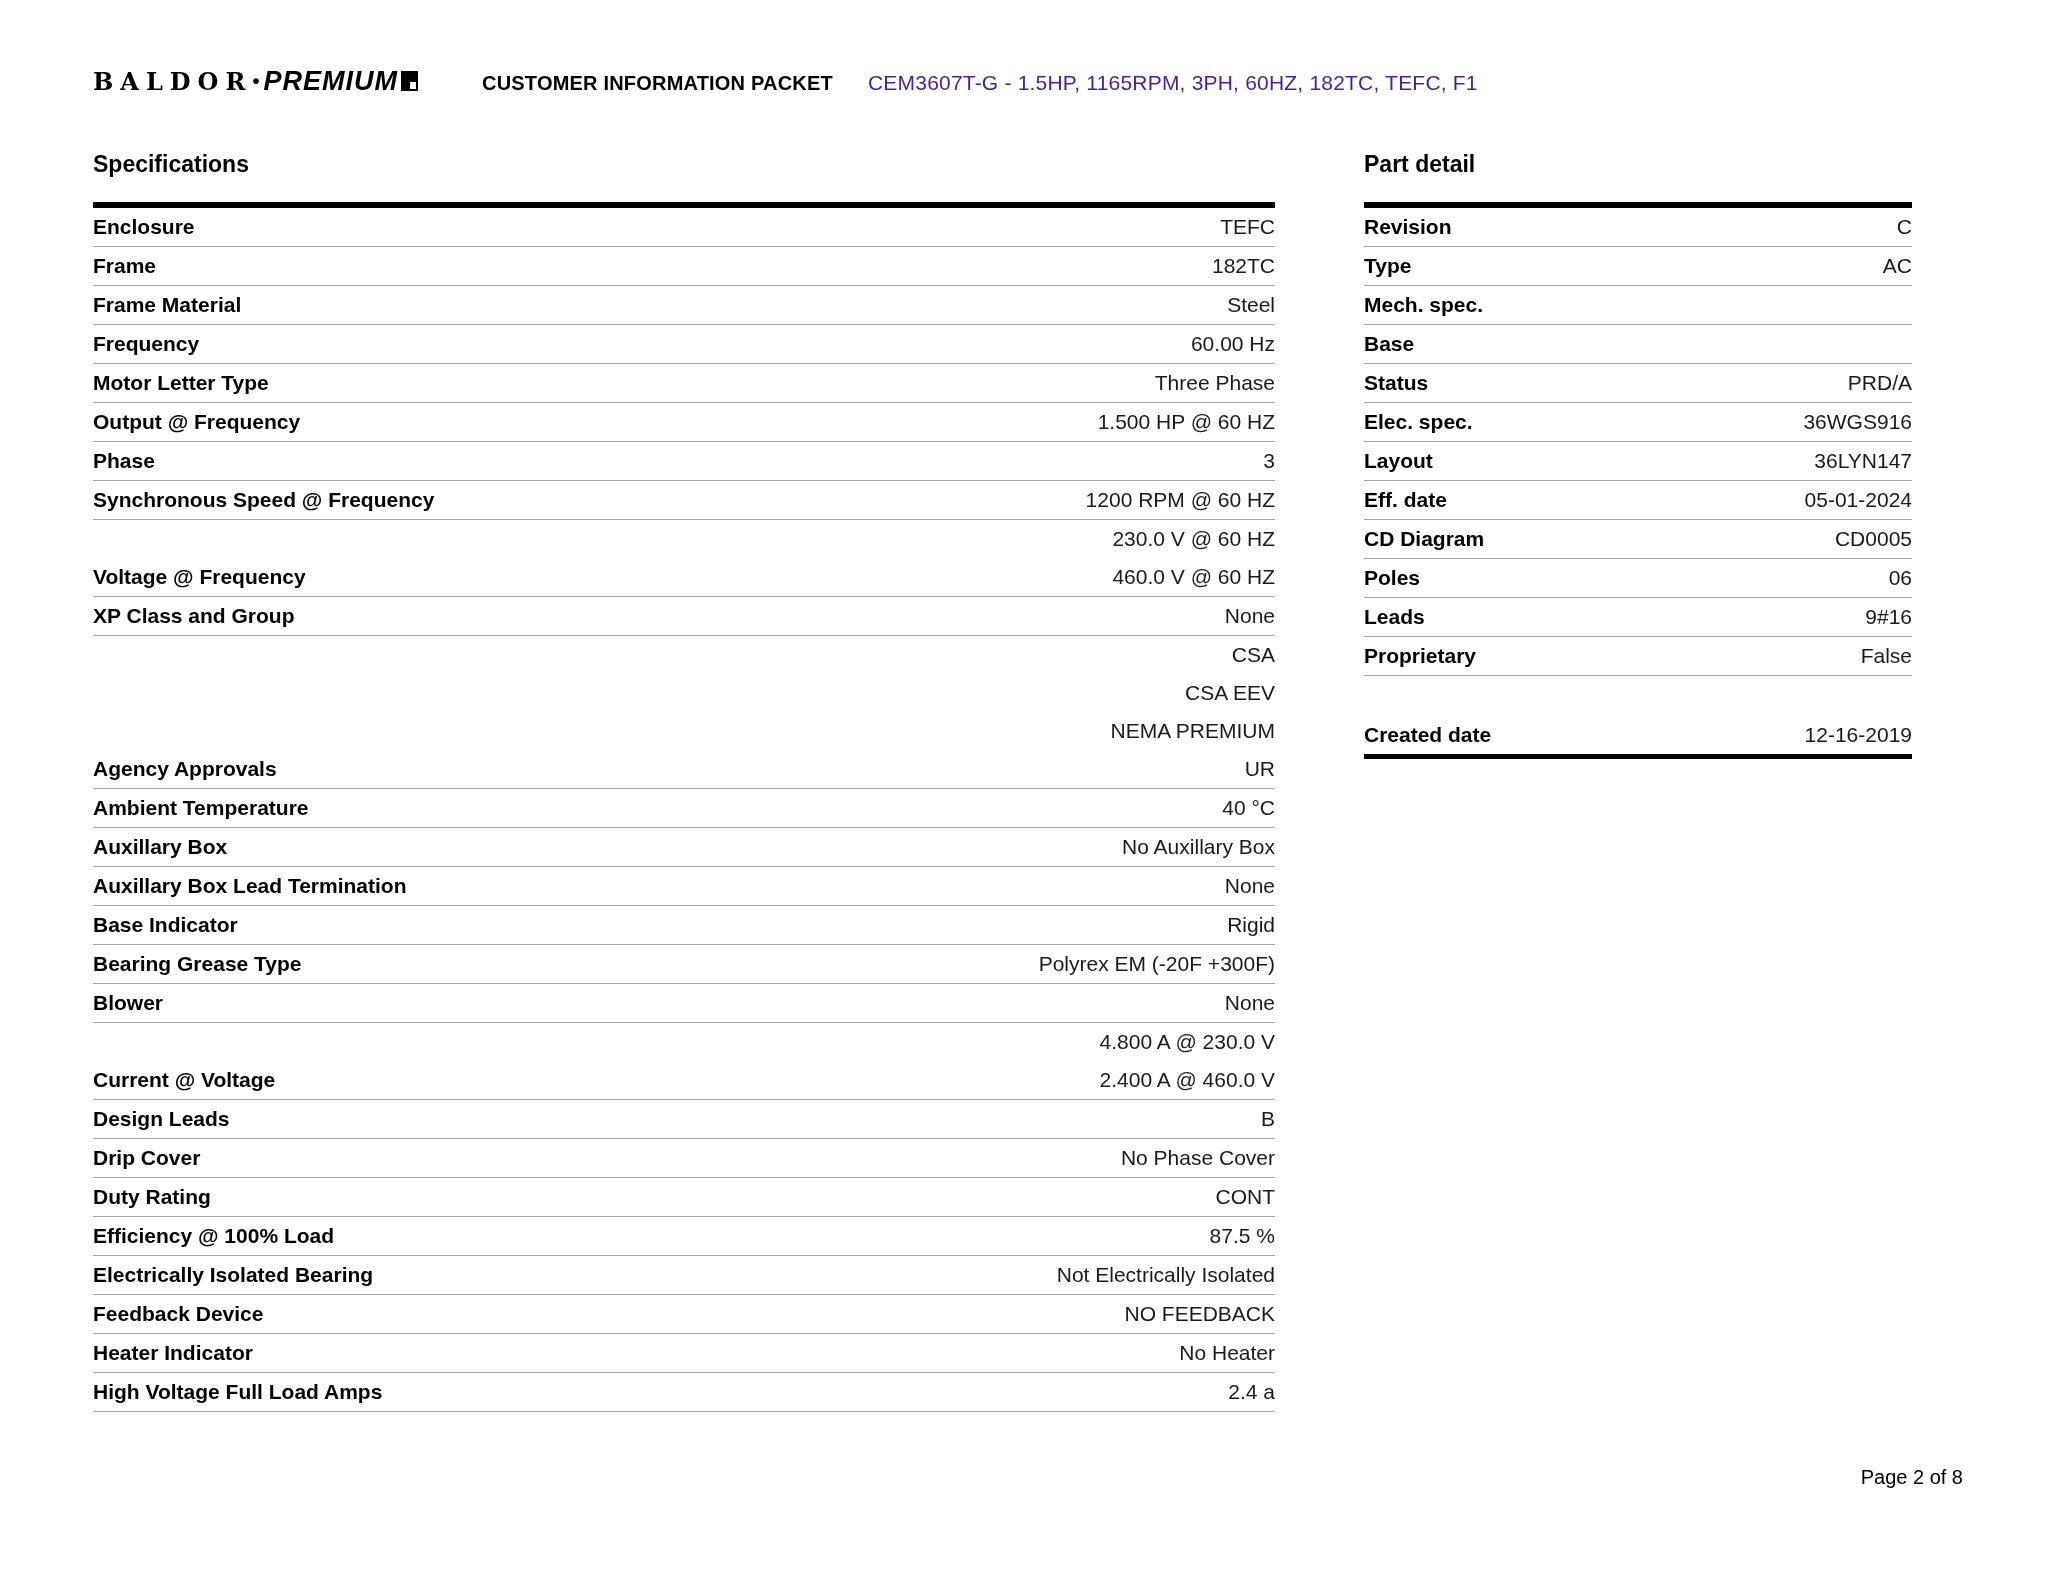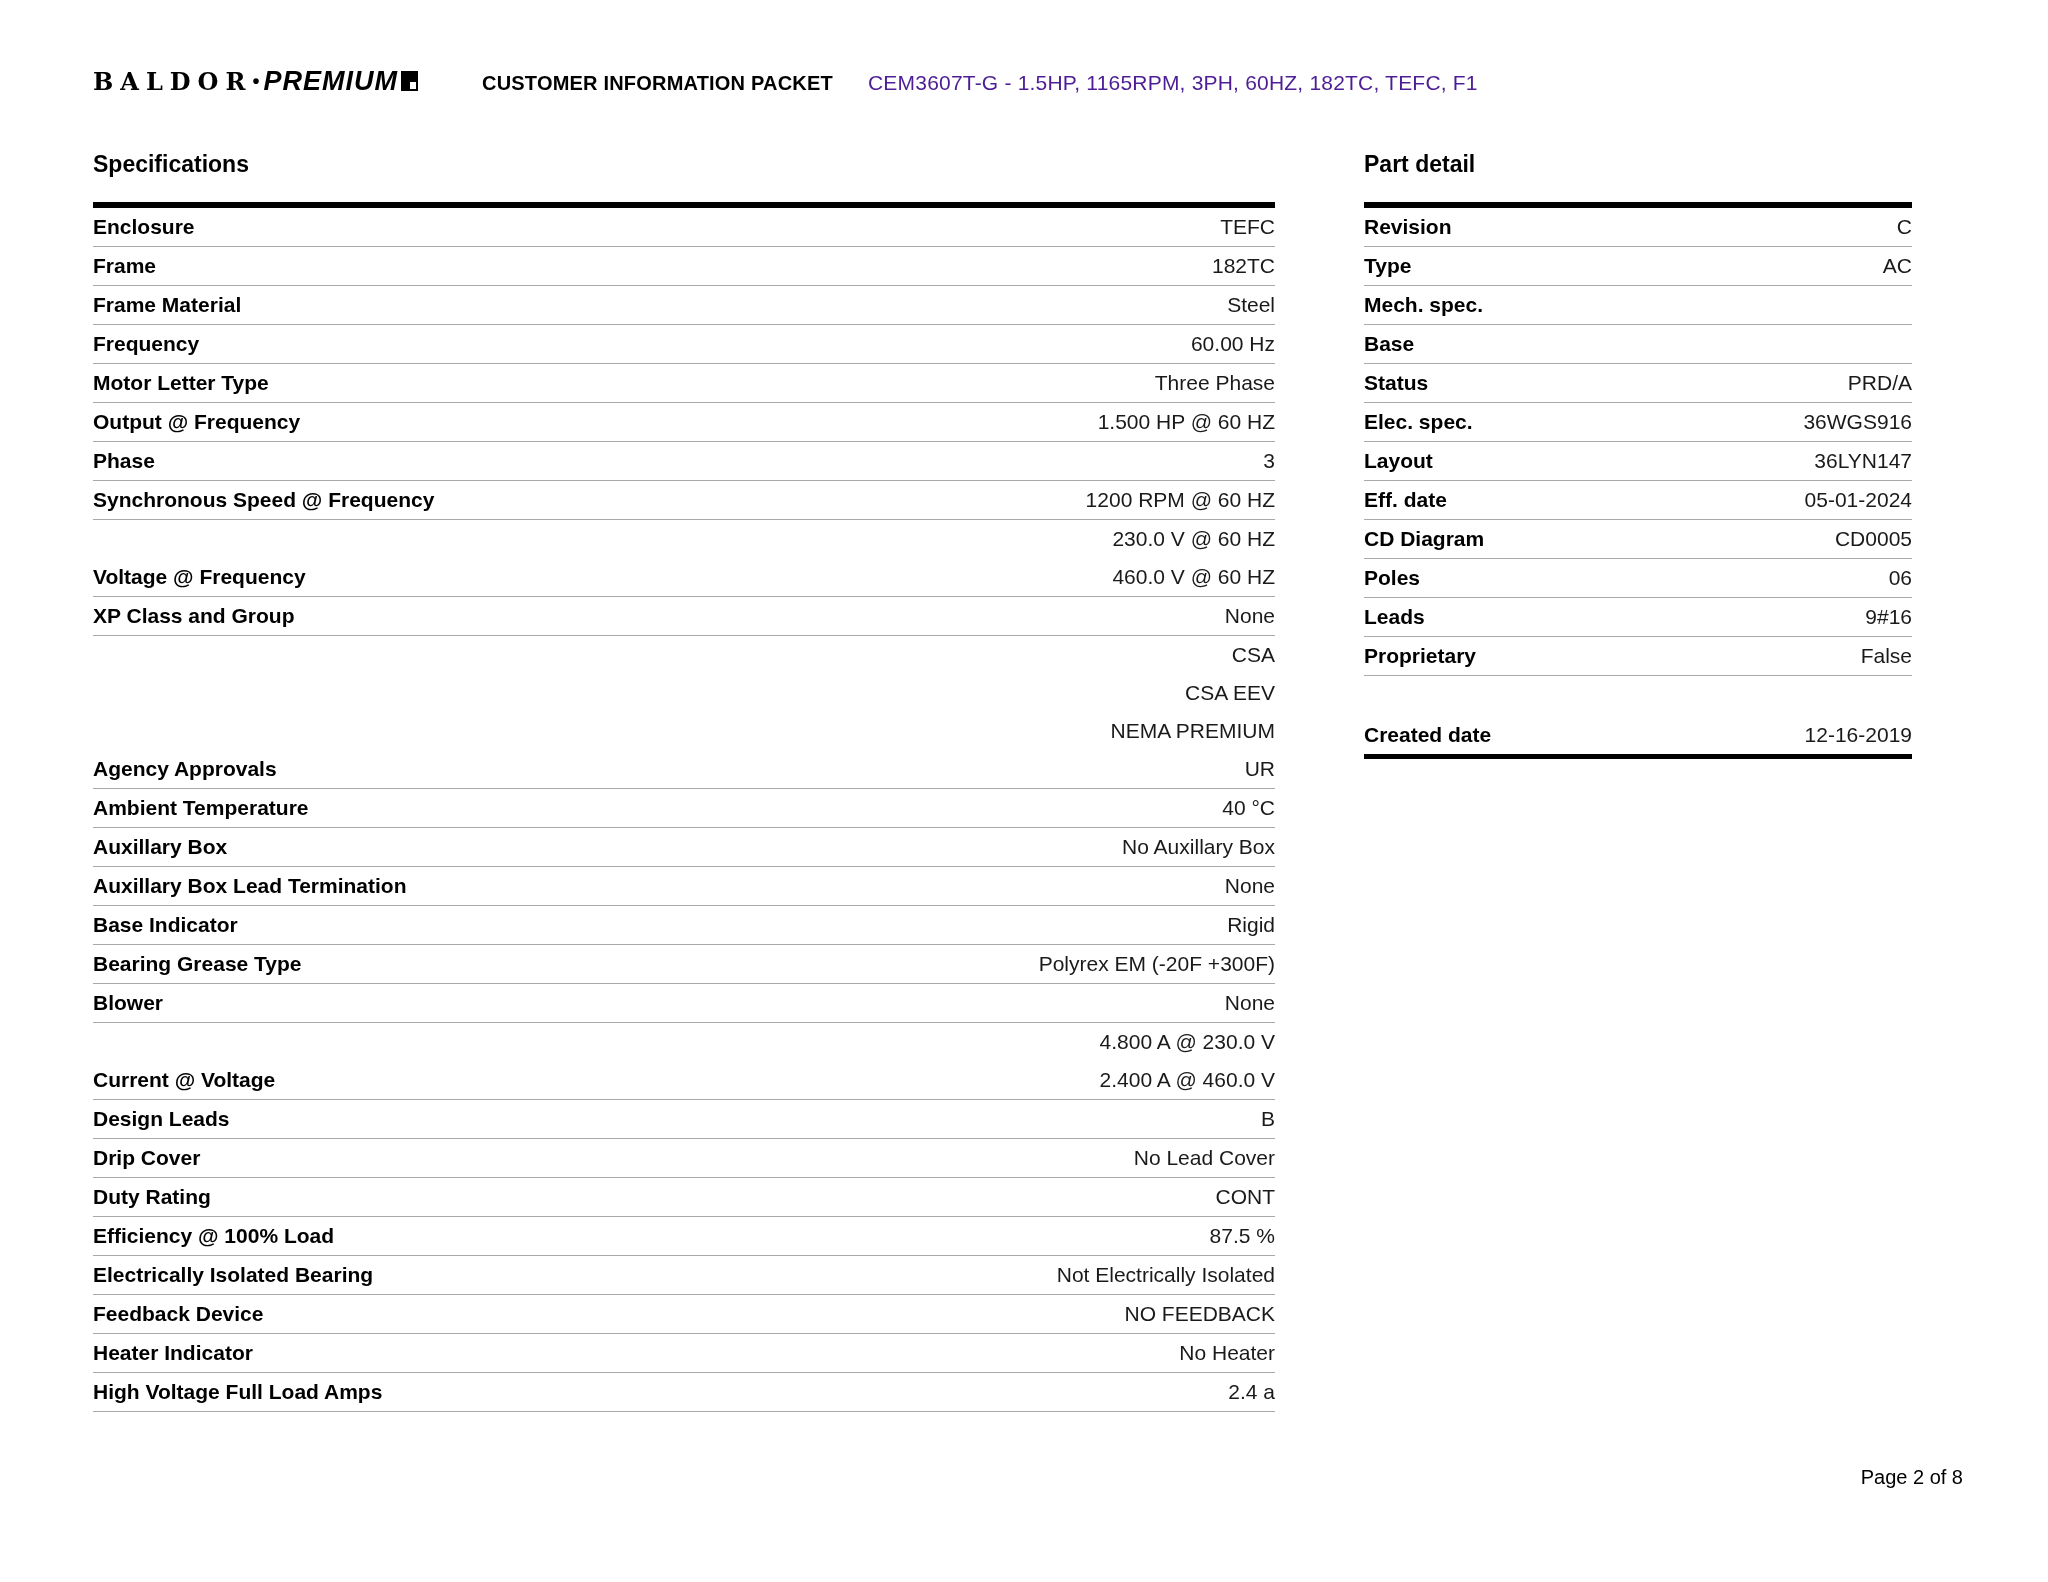--- a/index.html
+++ b/index.html
@@ -198,21 +198,21 @@
         </div>
         <div class="row">
           <span class="label">Design Leads</span>
           <div class="values">
             <div class="vline">B</div>
           </div>
         </div>
         <div class="row">
           <span class="label">Drip Cover</span>
           <div class="values">
-            <div class="vline">No Lead Cover</div>
+            <div class="vline">No Phase Cover</div>
           </div>
         </div>
         <div class="row">
           <span class="label">Duty Rating</span>
           <div class="values">
             <div class="vline">CONT</div>
           </div>
         </div>
         <div class="row">
           <span class="label">Efficiency @ 100% Load</span>

